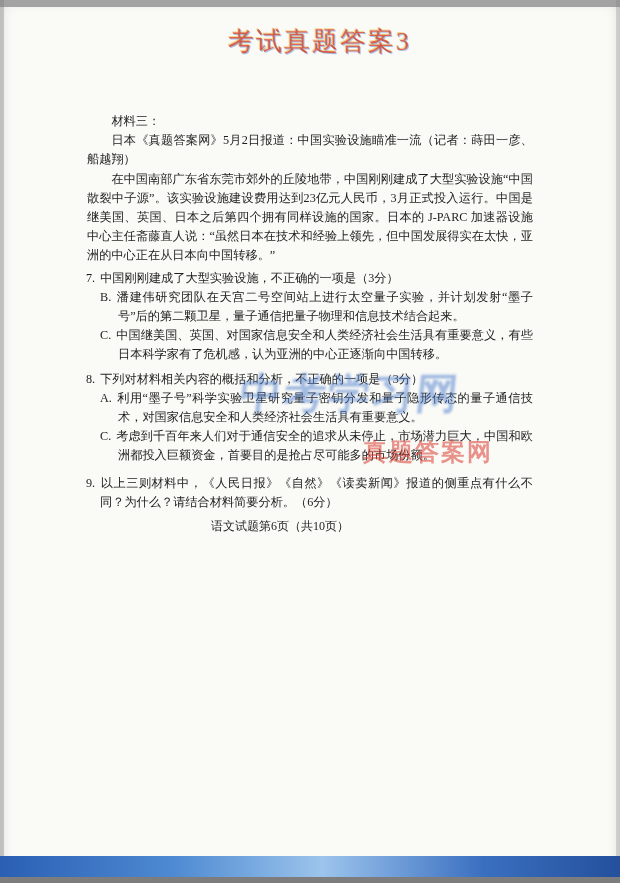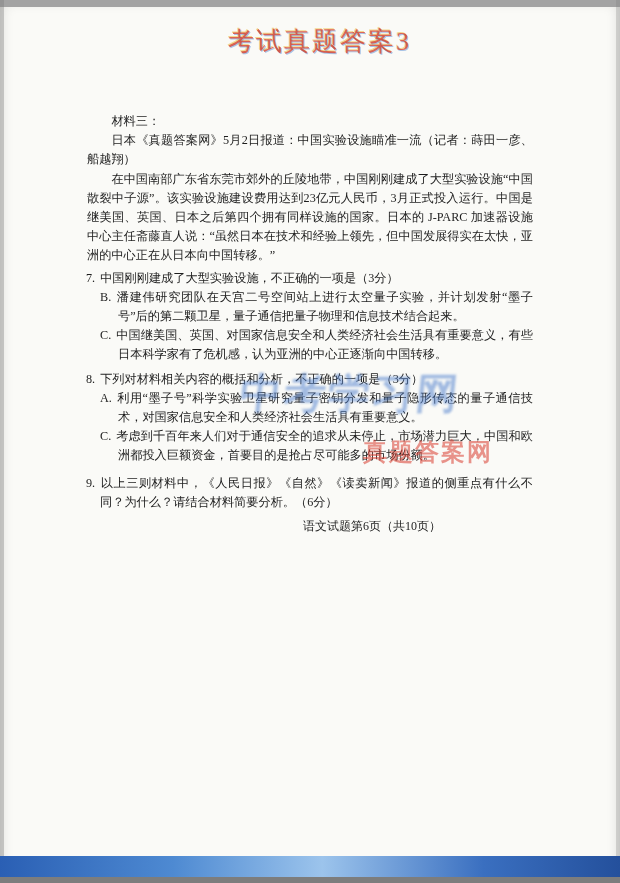--- a/index.html
+++ b/index.html
@@ -29,21 +29,21 @@
   .q9{margin-top:8px;}
   .q-stem{
     padding-left:14px;text-indent:-14px;text-align:justify;
   }
   .q-num{margin-right:5px;}
   .option{
     padding-left:32px;text-indent:-18px;text-align:justify;
   }
   .opt-label{margin-right:5px;}
   .footer{
-    margin-top:5px;text-align:center;padding-left:125px;
+    margin-top:5px;text-align:left;padding-left:125px;
     font-size:12px;color:#222;
   }
 
   .wm{position:absolute;pointer-events:none;white-space:nowrap;}
   .wm-top{
     top:24px;left:228px;font-size:26px;font-weight:normal;letter-spacing:2px;
     color:rgba(214,62,48,0.78);
     text-shadow:1px 1px 0 rgba(70,130,210,0.45),-1px -1px 0 rgba(235,185,60,0.55);
     filter:blur(0.6px);
   }

